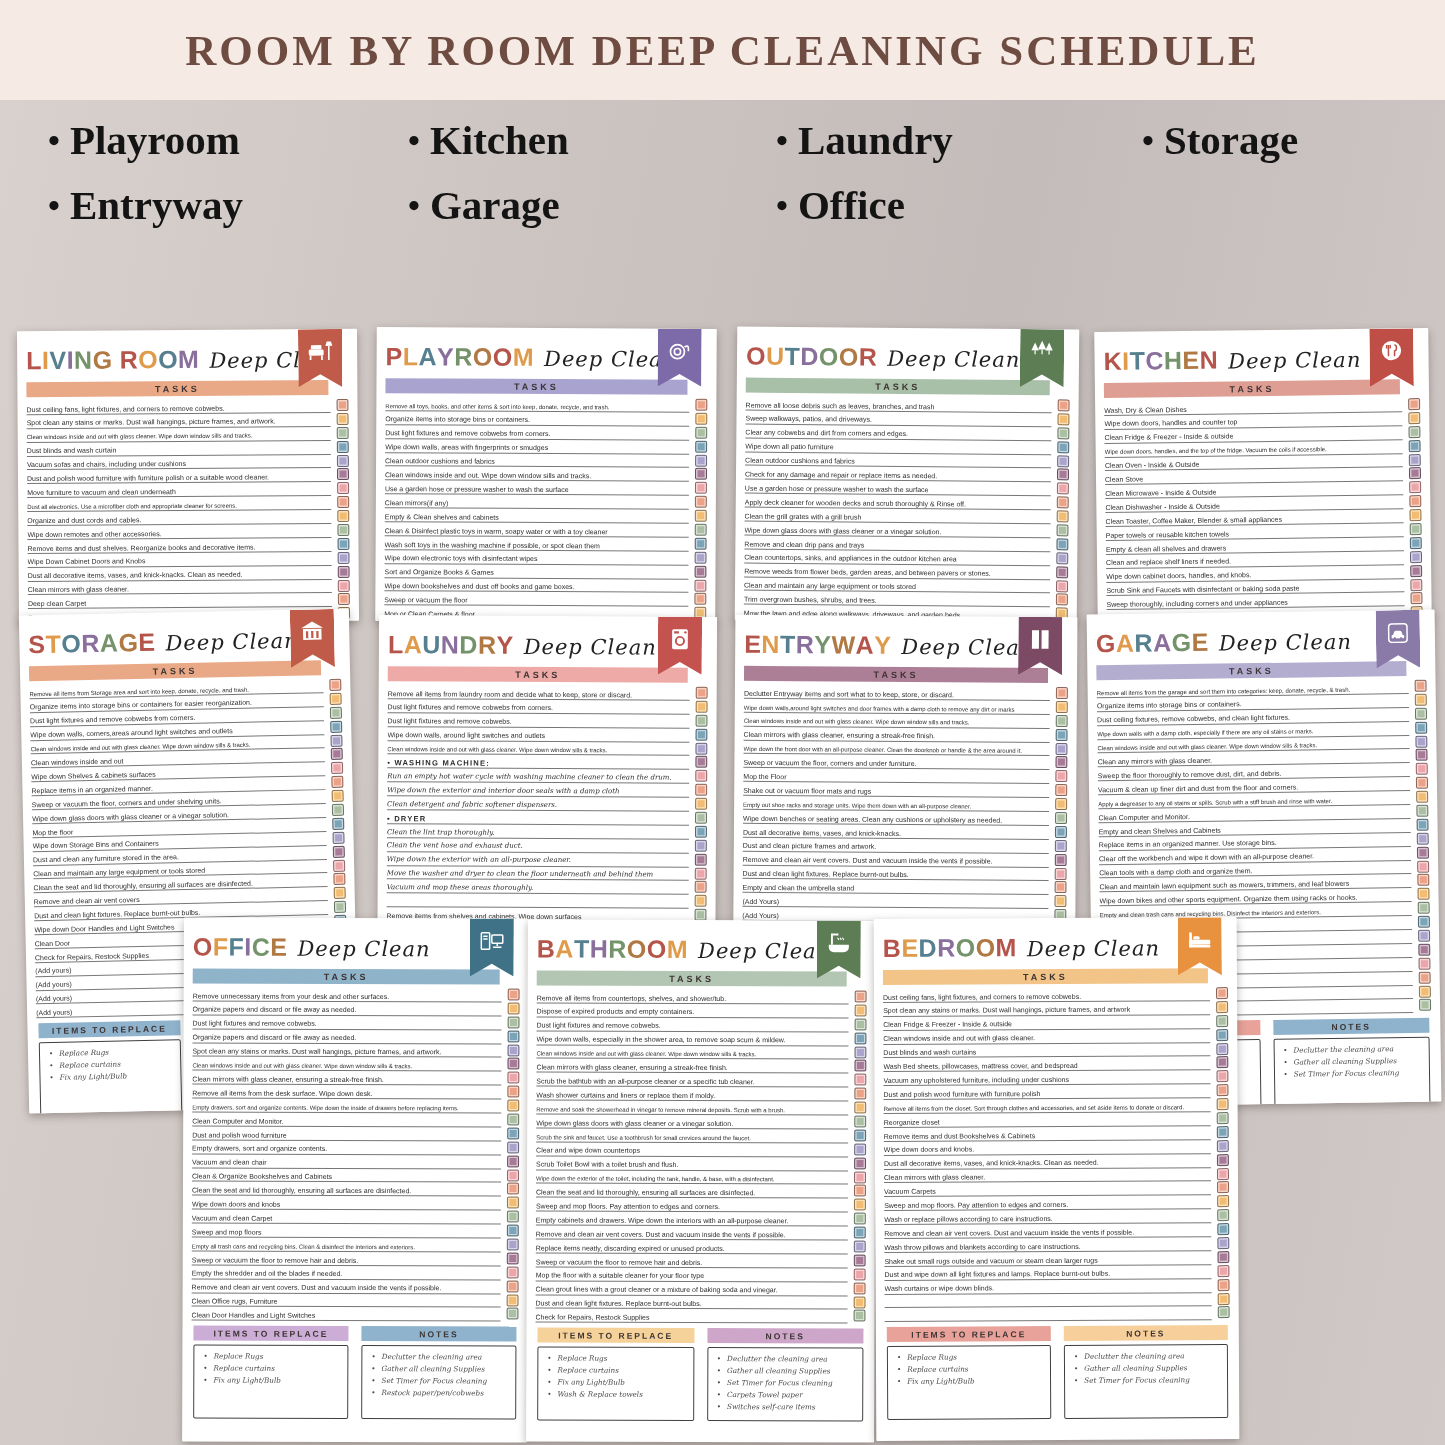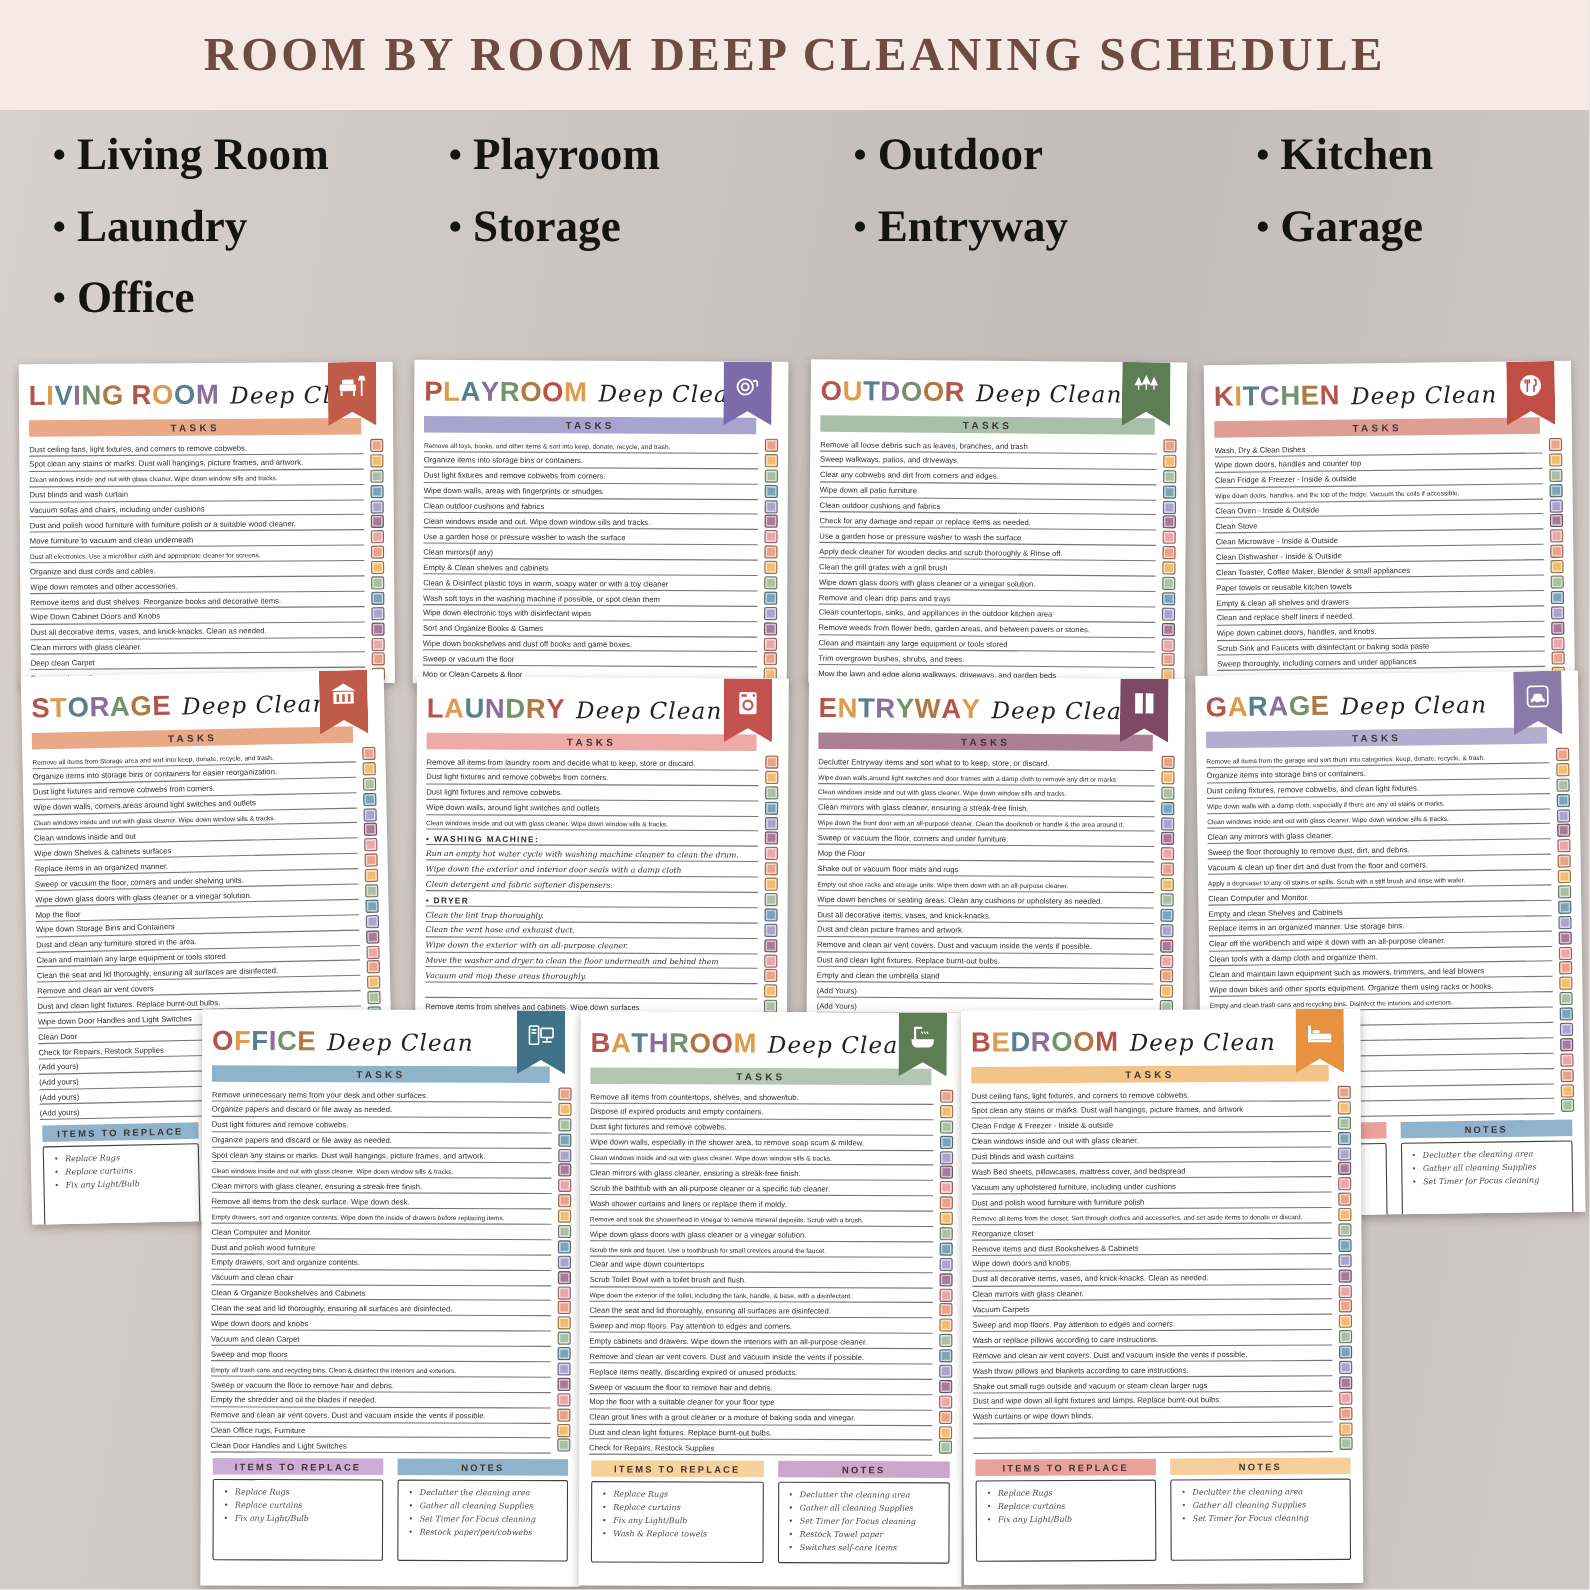--- a/index.html
+++ b/index.html
@@ -79,23 +79,21 @@
   .box-body li::before{content:"•";margin-right:6px;font-style:normal;}
 </style>
 </head>
 <body>
 
 <div class="band">
   <h1>ROOM BY ROOM DEEP CLEANING SCHEDULE</h1>
 </div>
 
 <div class="room-index">
-    <div class="room-item"><span class="bullet">•</span>Living Room</div>
     <div class="room-item"><span class="bullet">•</span>Playroom</div>
-    <div class="room-item"><span class="bullet">•</span>Outdoor</div>
     <div class="room-item"><span class="bullet">•</span>Kitchen</div>
     <div class="room-item"><span class="bullet">•</span>Laundry</div>
     <div class="room-item"><span class="bullet">•</span>Storage</div>
     <div class="room-item"><span class="bullet">•</span>Entryway</div>
     <div class="room-item"><span class="bullet">•</span>Garage</div>
     <div class="room-item"><span class="bullet">•</span>Office</div>
   </div>
 
 <div>
   <section class="page" style="left: 18px; top: 330px; width: 340px; height: 292px; transform: rotate(-0.4deg); z-index: 1;">
@@ -1153,21 +1151,21 @@
             </ul>
           </div>
         </div>
         <div class="box">
           <div class="box-head" style="background: rgb(205, 166, 202);">NOTES</div>
           <div class="box-body">
             <ul>
               <li>Declutter the cleaning area</li>
               <li>Gather all cleaning Supplies</li>
               <li>Set Timer for Focus cleaning</li>
-              <li>Restock Towel paper</li>
+              <li>Carpets Towel paper</li>
               <li>Switches self-care items</li>
             </ul>
           </div>
         </div>
       </div>
     </section>
   <section class="page" style="left: 875px; top: 918px; width: 363px; height: 522px; transform: rotate(-0.3deg); z-index: 3;">
       <div class="pg-head"><span class="pg-title"><span style="color: rgb(181, 84, 74);">B</span><span style="color: rgb(223, 155, 75);">E</span><span style="color: rgb(86, 128, 143);">D</span><span style="color: rgb(138, 111, 156);">R</span><span style="color: rgb(116, 147, 107);">O</span><span style="color: rgb(176, 120, 67);">O</span><span style="color: rgb(181, 84, 74);">M</span></span><span class="pg-script">Deep Clean</span><div class="banner" style="background: rgb(232, 145, 63);">
           <svg viewBox="0 0 32 32" fill="#fff">
             <rect x="4" y="7" width="3" height="17"></rect>

